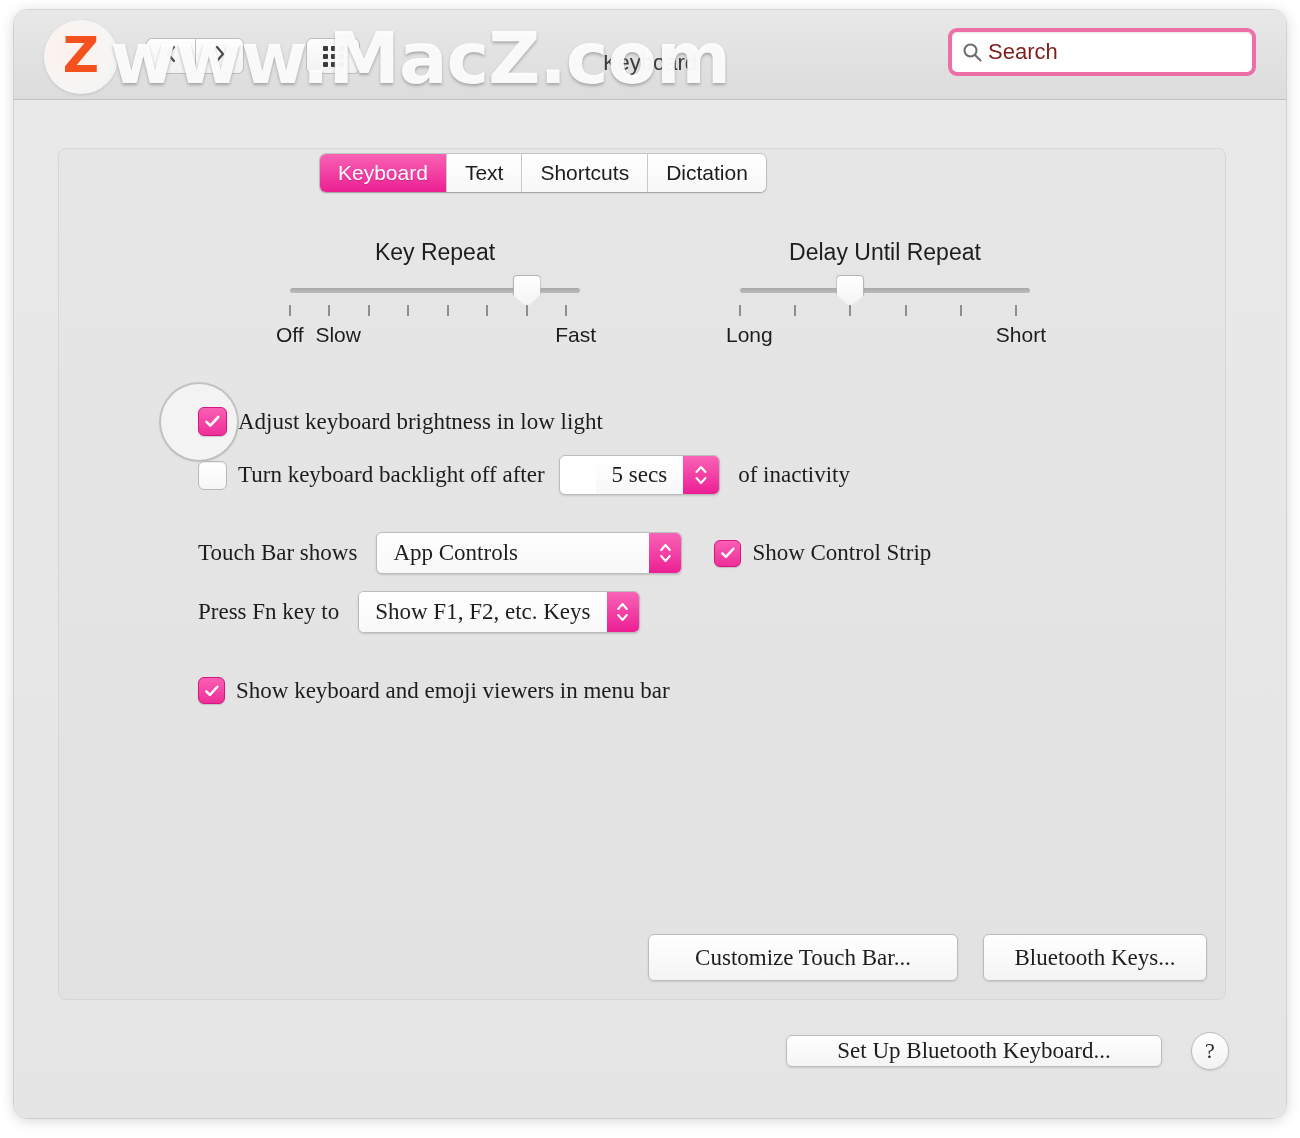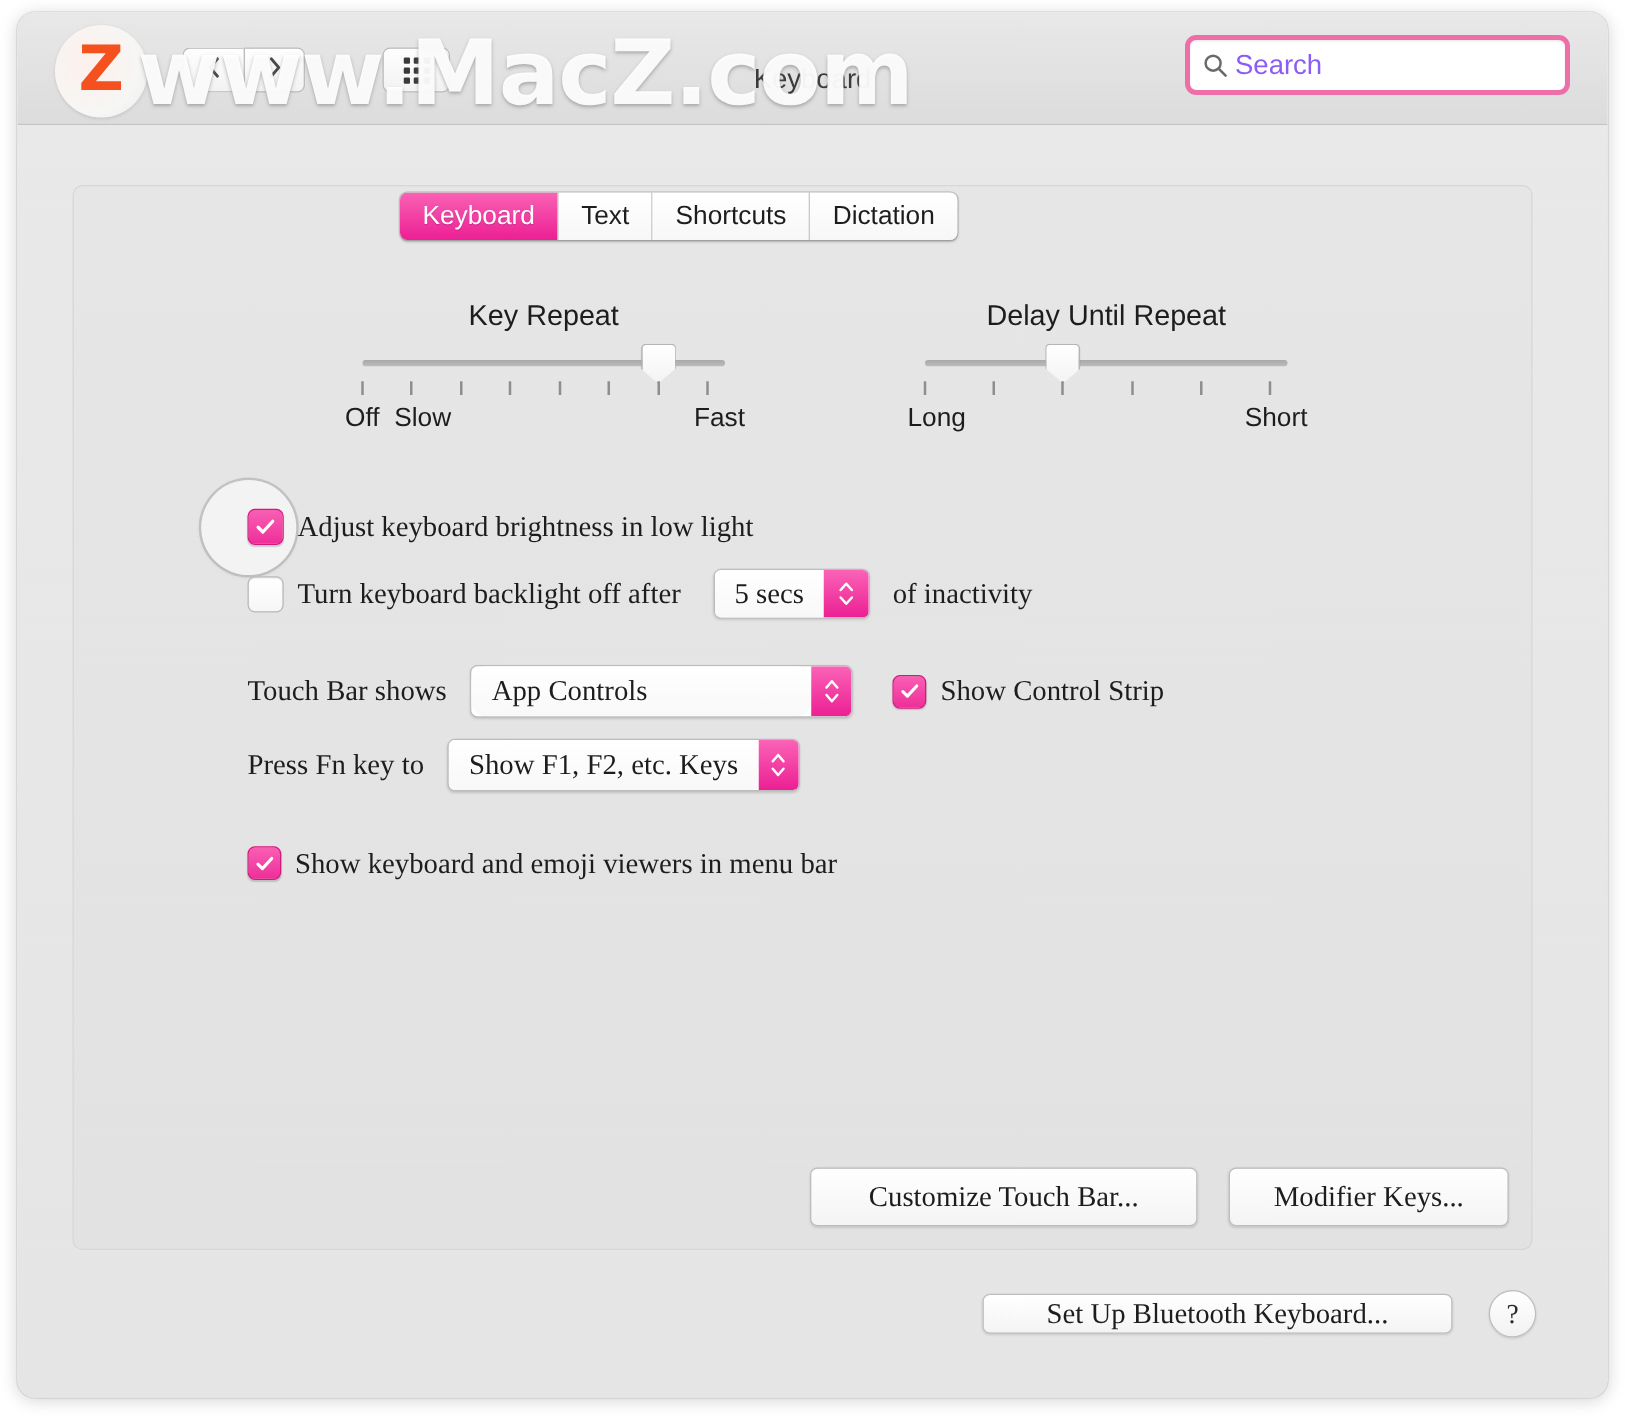--- a/index.html
+++ b/index.html
@@ -55,21 +55,21 @@
   .search-wrap {
     position: absolute; right: 30px; top: 18px;
     width: 308px; height: 48px; border-radius: 9px;
     border: 4px solid #ec6fa8;
     background: #ffffff;
     display: flex; align-items: center;
     padding: 0 10px;
     box-shadow: inset 0 1px 2px rgba(0,0,0,0.10);
   }
   .search-wrap .sicon { margin-right: 6px; color: #6a6a6a; display:flex; }
-  .search-wrap .stext { font-size: 22px; color: #8b5cf6; }
+  .search-wrap .stext { font-size: 22px; color: #7f1d1d; }
 
   
   .watermark {
     position: absolute; left: 0; top: 0; width: 1300px; height: 1138px;
     pointer-events: none; z-index: 50;
   }
   .wm-text {
     position: absolute; left: 110px; top: 16px;
     font-size: 72px; font-weight: 700;
     color: rgba(255,255,255,0.93);
@@ -357,21 +357,21 @@
       <span class="lbl" style="margin-left:11px;">Adjust keyboard brightness in low light</span>
     </div>
 
     <div class="row" style="left:139px; top:306px;">
       <div class="cb off">
         <span>
           
         </span>
       </div>
       <span class="lbl" style="margin-left:11px;">Turn keyboard backlight off after</span>
-      <div class="stepper" style="margin-left:26px;">
+      <div class="stepper" style="margin-left:14px;padding-left:36px;">
         <span class="val">5 secs</span>
         <span class="arrows">
           <svg width="16" height="26" viewBox="0 0 16 26" fill="none">
             <path d="M3.5 10 L8 5 L12.5 10" stroke="#ffffff" stroke-width="2" stroke-linecap="round" stroke-linejoin="round"></path>
             <path d="M3.5 16 L8 21 L12.5 16" stroke="#ffffff" stroke-width="2" stroke-linecap="round" stroke-linejoin="round"></path>
           </svg>
         </span>
       </div>
       <span class="lbl" style="margin-left:18px;">of inactivity</span>
     </div>
@@ -421,21 +421,21 @@
         </span>
       </div>
       <span class="lbl" style="margin-left:11px;">Show keyboard and emoji viewers in menu bar</span>
     </div>
 
     <div class="row" style="left:589px; top:785px;">
       <div class="btn" style="width:310px;">
         <span>Customize Touch Bar...</span>
       </div>
       <div class="btn" style="width:224px; margin-left:25px;">
-        <span>Modifier Keys...</span>
+        <span>Bluetooth Keys...</span>
       </div>
     </div>
 
   </div>
 
   <div class="row" style="left:772px; top:1022px;">
     <div class="btn" style="width:376px; height:32px;">
       <span>Set Up Bluetooth Keyboard...</span>
     </div>
     <div class="help-btn" style="margin-left:29px;">

